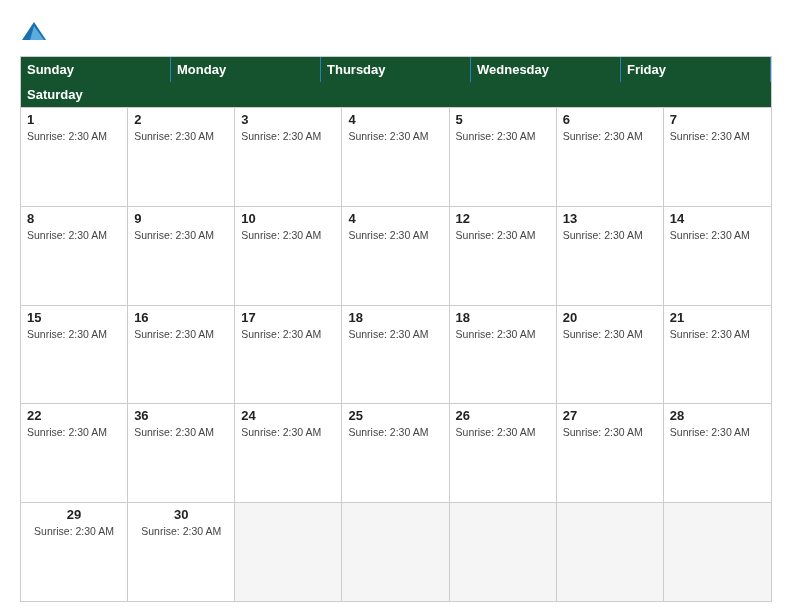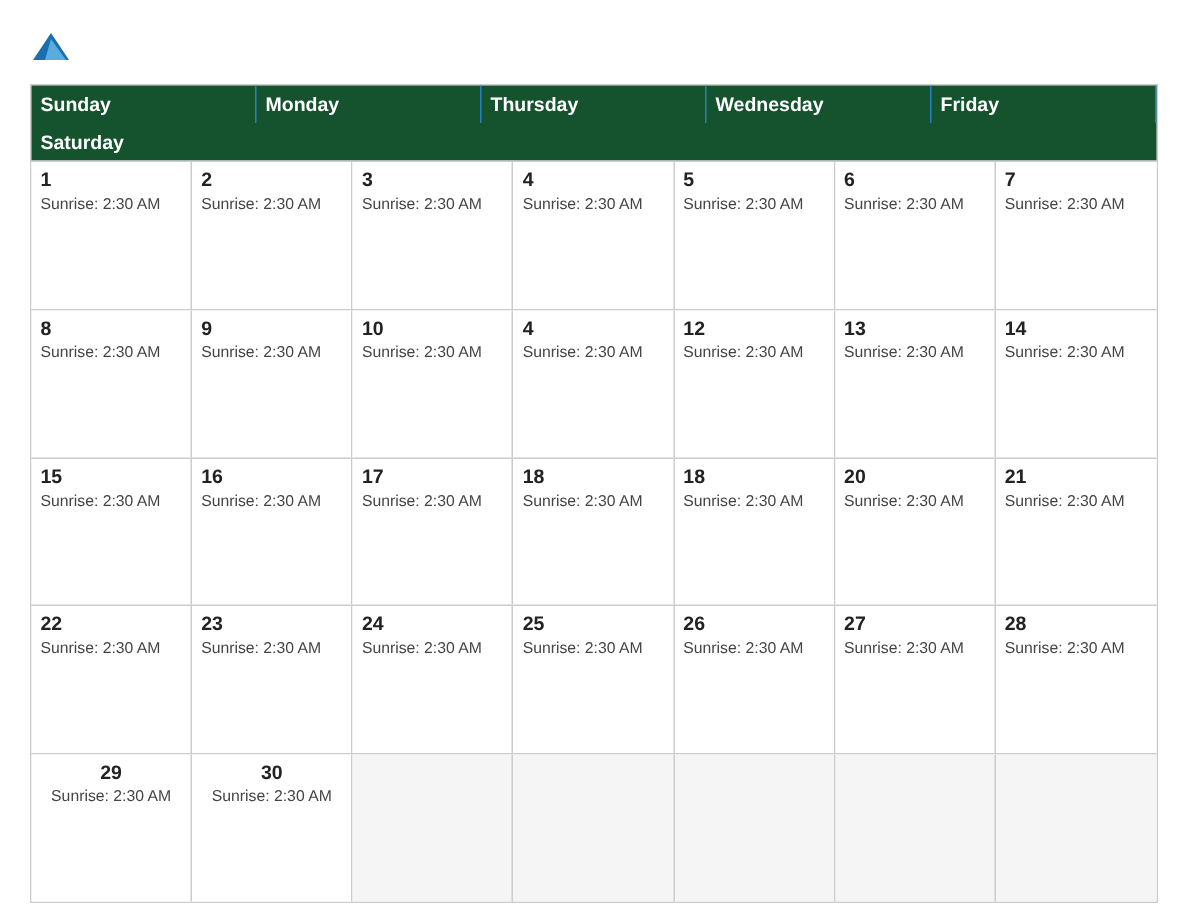--- a/index.html
+++ b/index.html
@@ -227,21 +227,21 @@
             <div class="day-num">21</div>
             <div class="day-info">Sunrise: 2:30 AM</div>
           </div>
         </div>
         <div class="cal-week">
           <div class="cal-cell">
             <div class="day-num">22</div>
             <div class="day-info">Sunrise: 2:30 AM</div>
           </div>
           <div class="cal-cell">
-            <div class="day-num">23</div>
+            <div class="day-num">36</div>
             <div class="day-info">Sunrise: 2:30 AM</div>
           </div>
           <div class="cal-cell">
             <div class="day-num">24</div>
             <div class="day-info">Sunrise: 2:30 AM</div>
           </div>
           <div class="cal-cell">
             <div class="day-num">25</div>
             <div class="day-info">Sunrise: 2:30 AM</div>
           </div>

